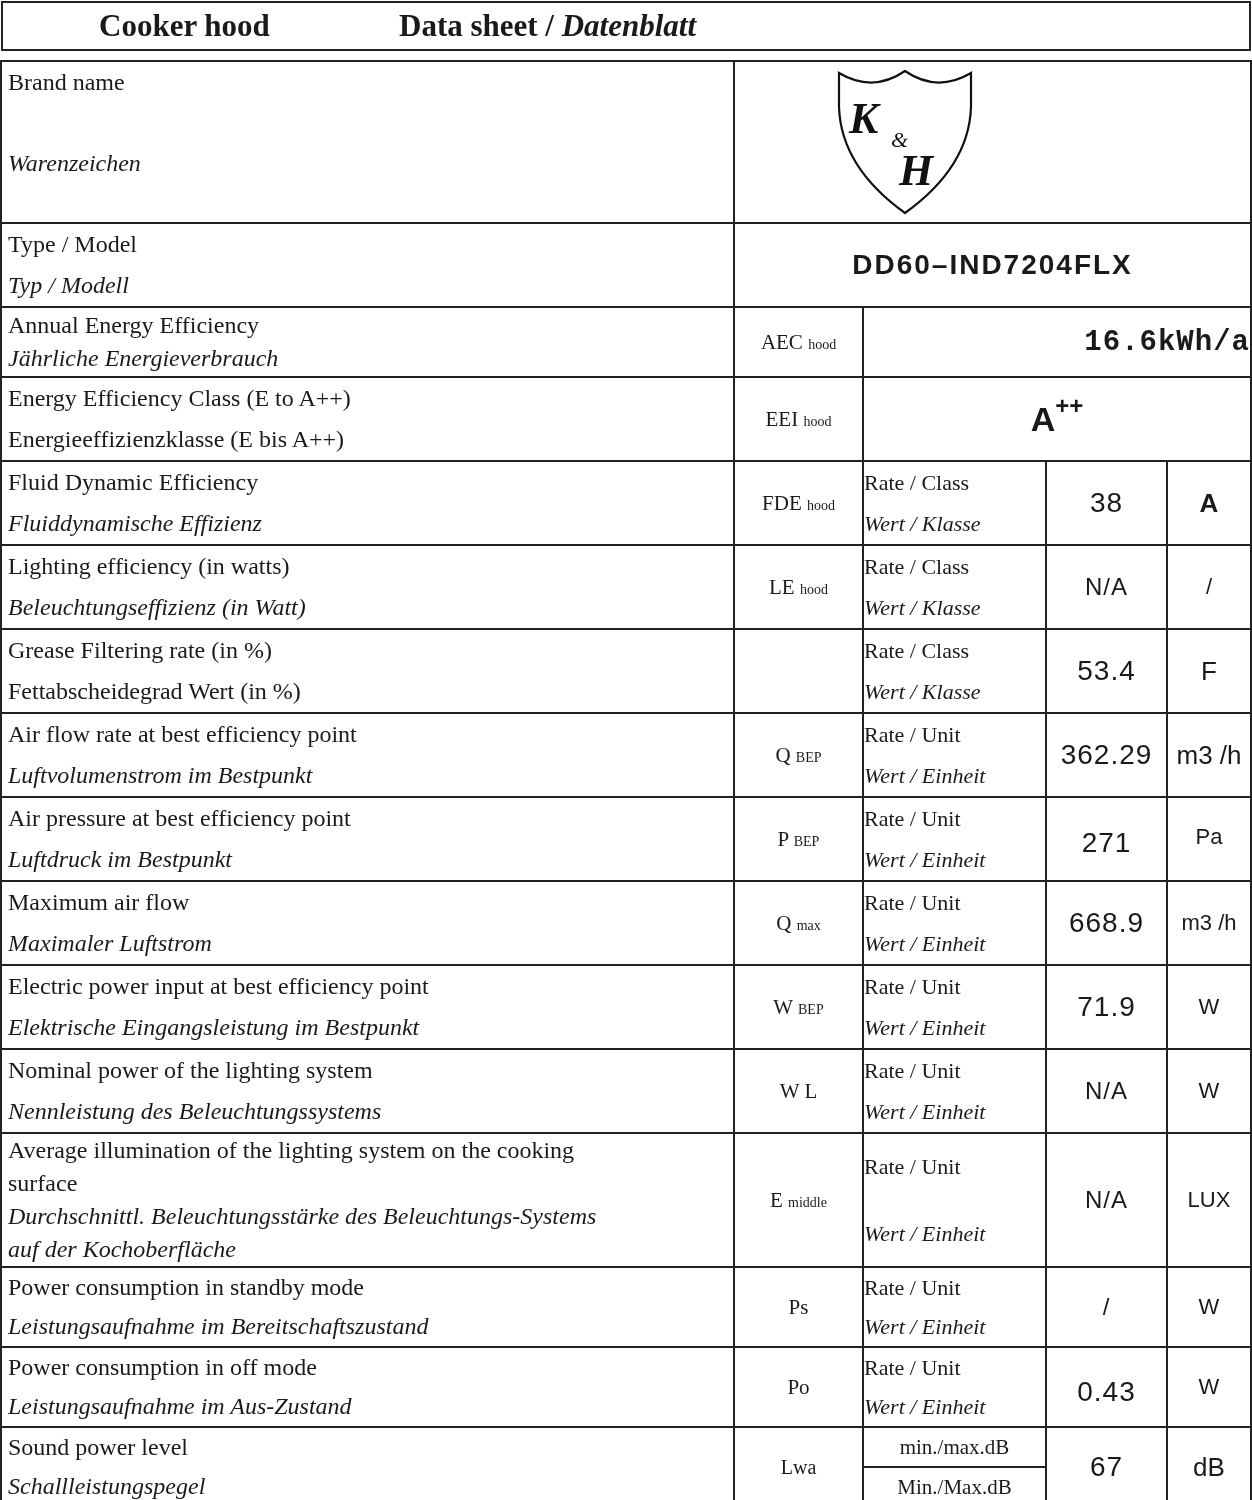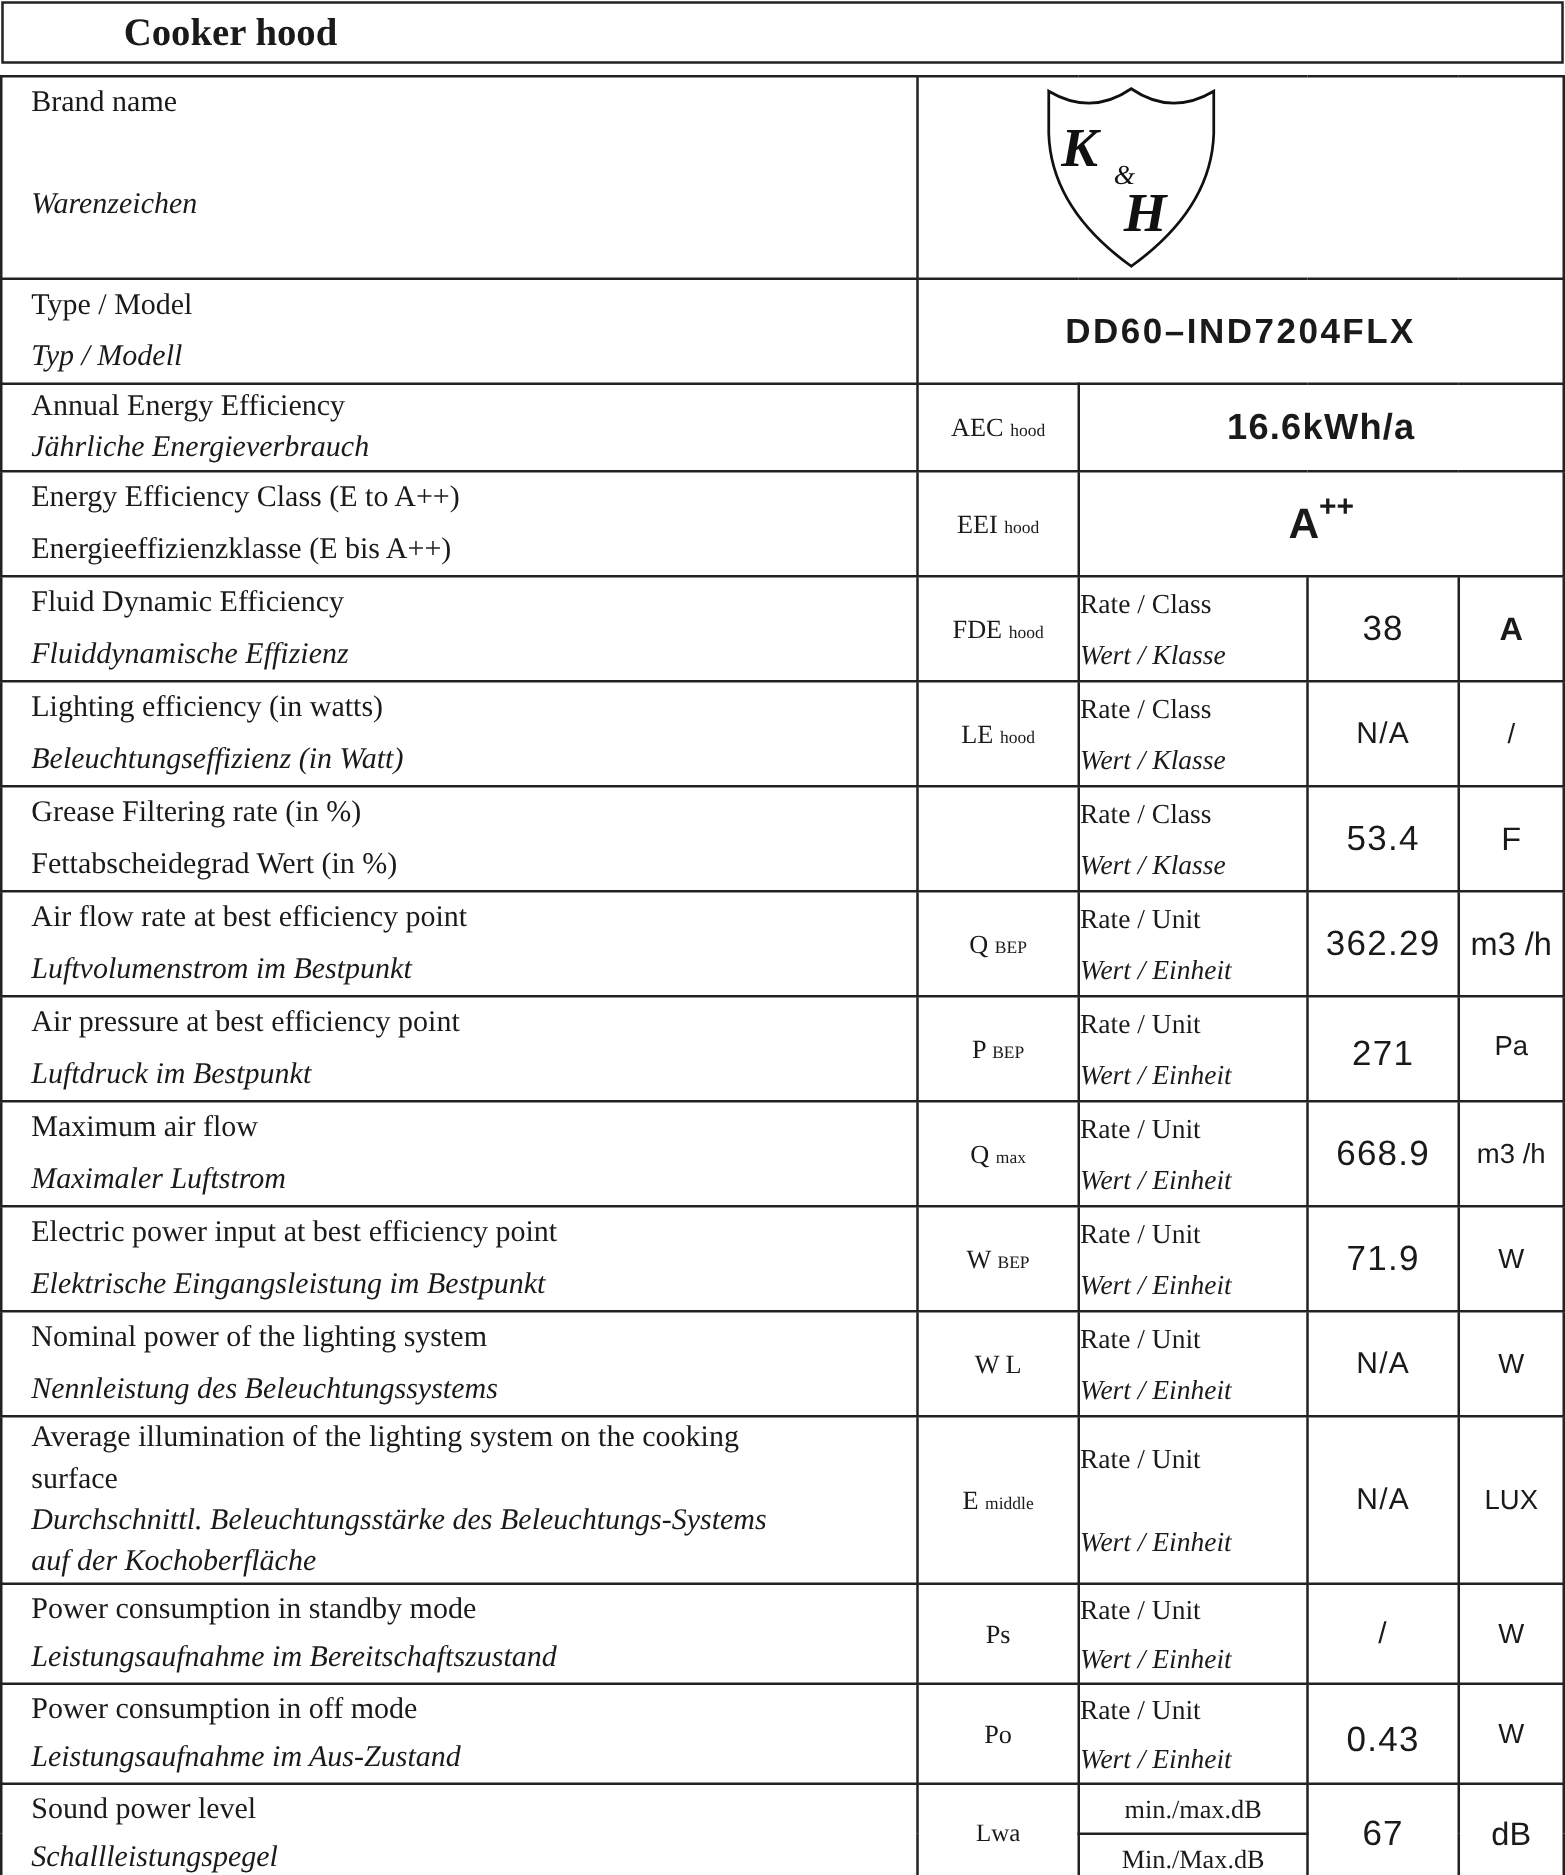--- a/index.html
+++ b/index.html
@@ -22,54 +22,55 @@
   }
   #sheet td {
     border:2px solid #222; padding:0; vertical-align:middle; overflow:hidden;
   }
   #sheet col.c1 { width:733px; }
   #sheet col.c2 { width:129px; }
   #sheet col.c3 { width:183px; }
   #sheet col.c4 { width:121px; }
   #sheet col.c5 { width:84px; }
 
-  .desc { font-family:"Liberation Serif","DejaVu Serif",serif; font-size:24px; line-height:41px; padding-left:23px; }
+  .desc { font-family:"Liberation Serif","DejaVu Serif",serif; font-size:24px; line-height:41px; padding-left:6px; }
   .desc .en { display:block; }
   .desc .de { display:block; font-style:italic; }
   .desc.tight { line-height:33px; }
   .desc .de.plain { font-style:normal; }
 
   .sym { font-family:"Liberation Serif","DejaVu Serif",serif; font-size:21px; text-align:center; }
   .sym .sub { font-size:14px; }
 
   .ru { font-family:"Liberation Serif","DejaVu Serif",serif; font-size:22px; text-align:left; line-height:41px; }
   .ru .de { font-style:italic; display:block; }
   .ru .en { display:block; }
   .ru .gap { display:block; height:26px; }
 
   .val { font-family:"Liberation Sans","DejaVu Sans",sans-serif; font-size:28px; text-align:center; letter-spacing:1px; }
   .unit { font-family:"Liberation Sans","DejaVu Sans",sans-serif; font-size:22px; text-align:center; }
   .unit.big { font-size:26px; }
   .unit.bold { font-weight:bold; font-size:26px; }
 
   .model { font-family:"Liberation Sans","DejaVu Sans",sans-serif; font-weight:bold; font-size:28px; letter-spacing:2px; text-align:center; padding-top:10px; }
-  .aec { font-family:Liberation Sans, sans-serif; font-weight:bold; font-size:29px; text-align:center; letter-spacing:1px; }
+  .aec { font-family:Liberation Mono, monospace; font-weight:bold; font-size:29px; text-align:right; letter-spacing:1px; }
   .eei { font-family:"Liberation Sans","DejaVu Sans",sans-serif; font-weight:bold; font-size:34px; text-align:center; padding-bottom:12px; }
   .eei sup { font-size:24px; vertical-align:top; position:relative; top:-8px; }
 
   .logo-cell { text-align:left; }
   .logo-wrap { margin-left:100px; width:140px; height:150px; }
 
   .sound-sub { font-family:"Liberation Serif","DejaVu Serif",serif; font-size:21px; text-align:center; height:36px; }
 </style>
 </head>
 <body>
 
 <div id="header">
   <span class="h h1 serif">Cooker hood</span>
+  <span class="h h2 serif"><span>Data sheet / </span><span class="it">Datenblatt</span></span>
 </div>
 
 <table id="sheet">
   <colgroup>
     <col class="c1">
       <col class="c2">
       <col class="c3">
       <col class="c4">
       <col class="c5">
   </colgroup>

